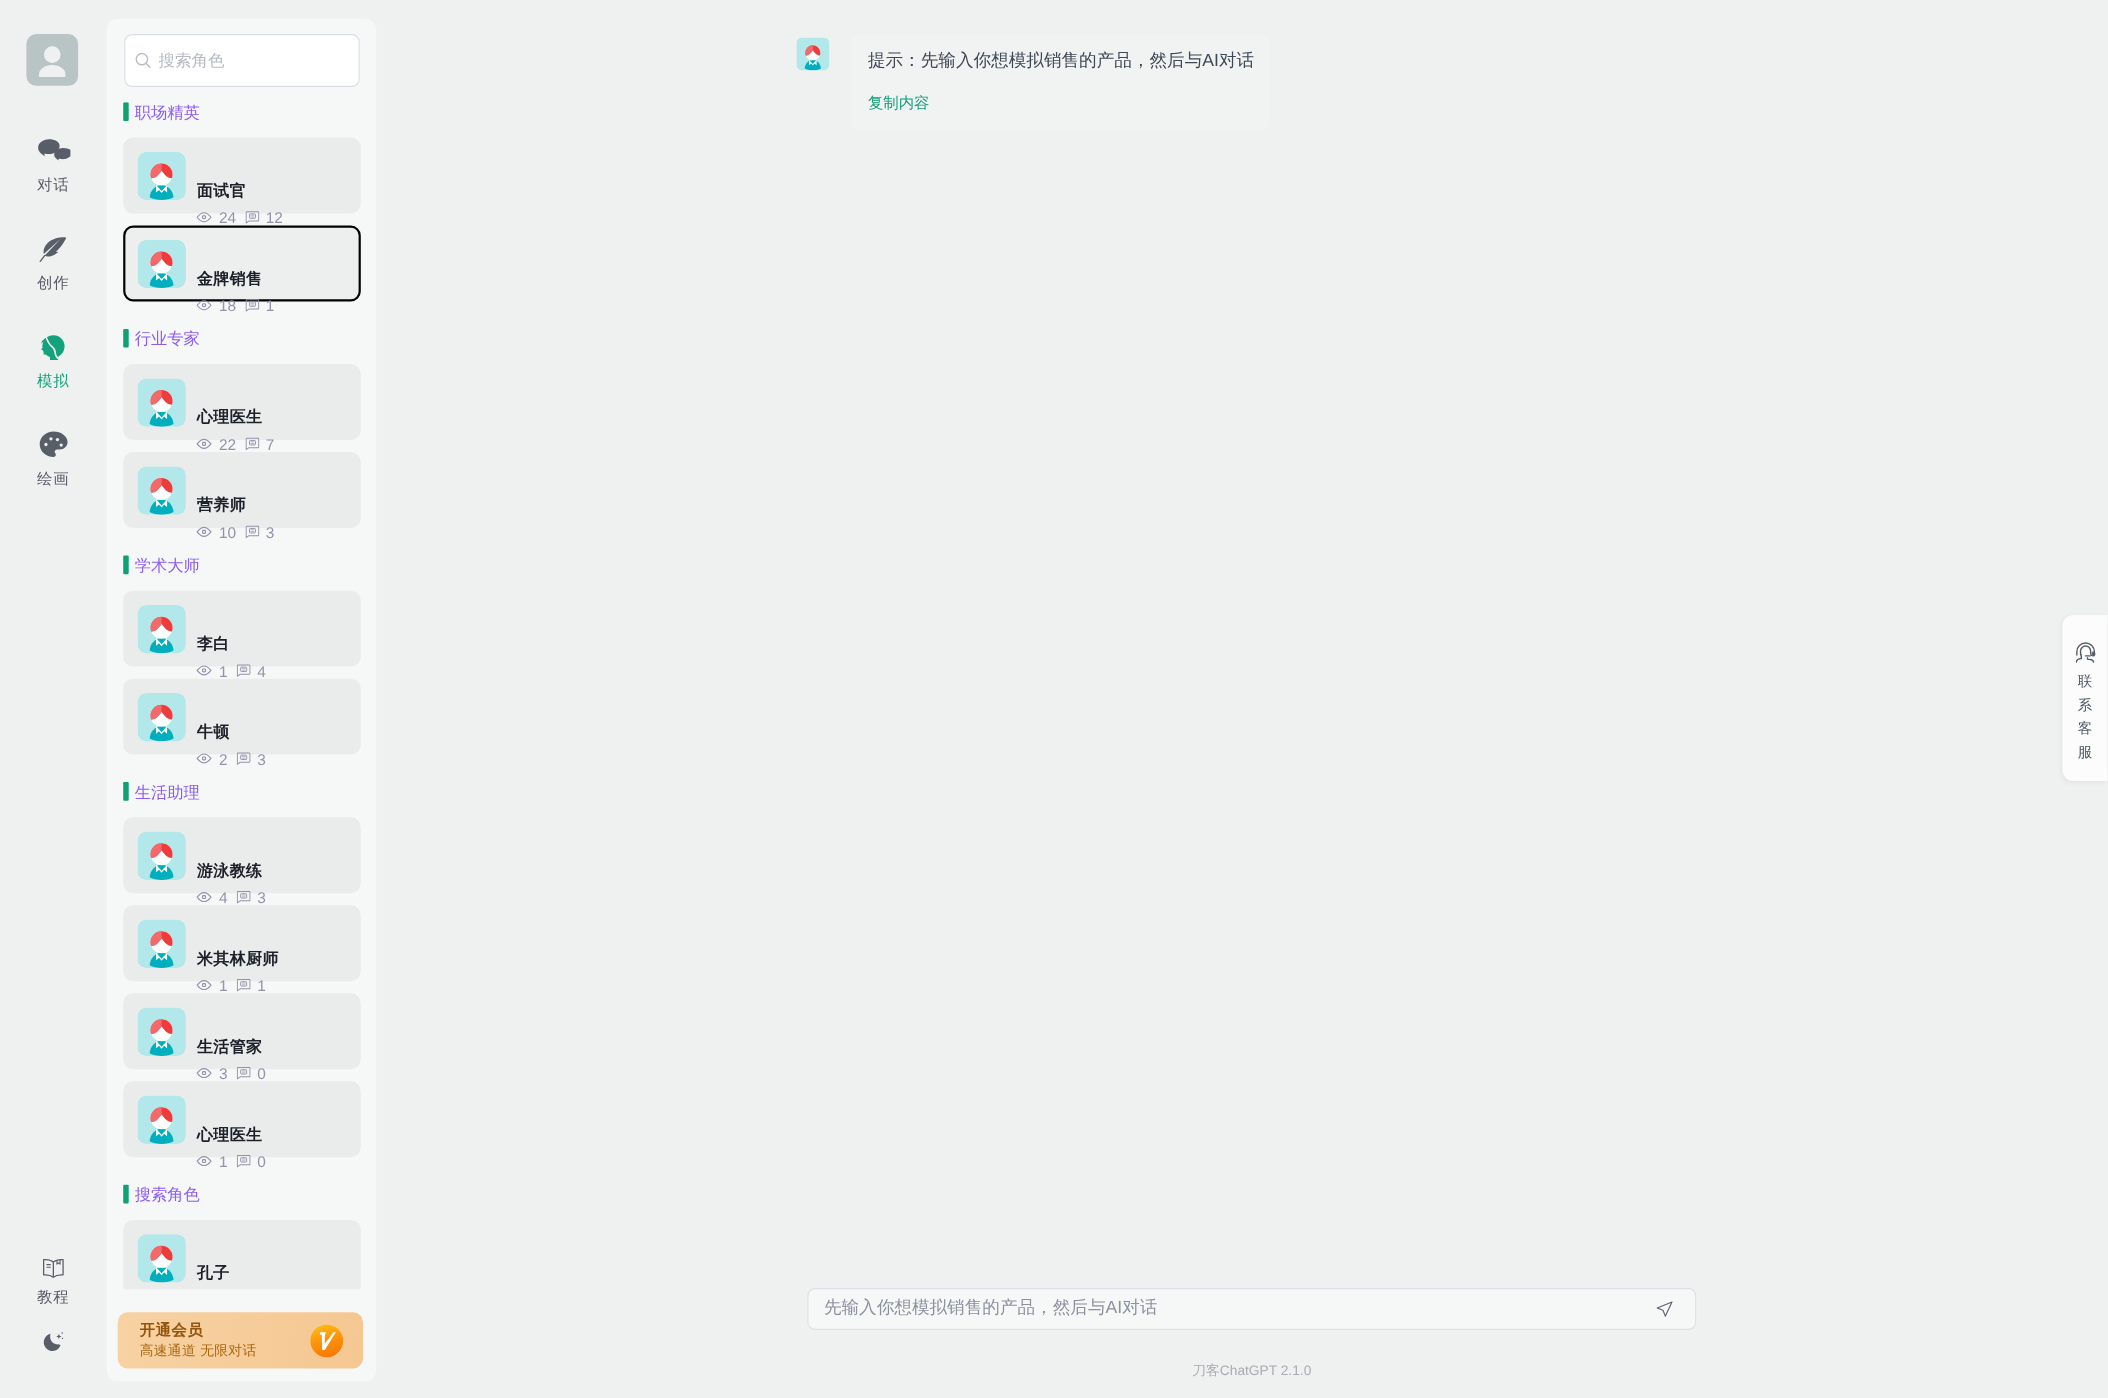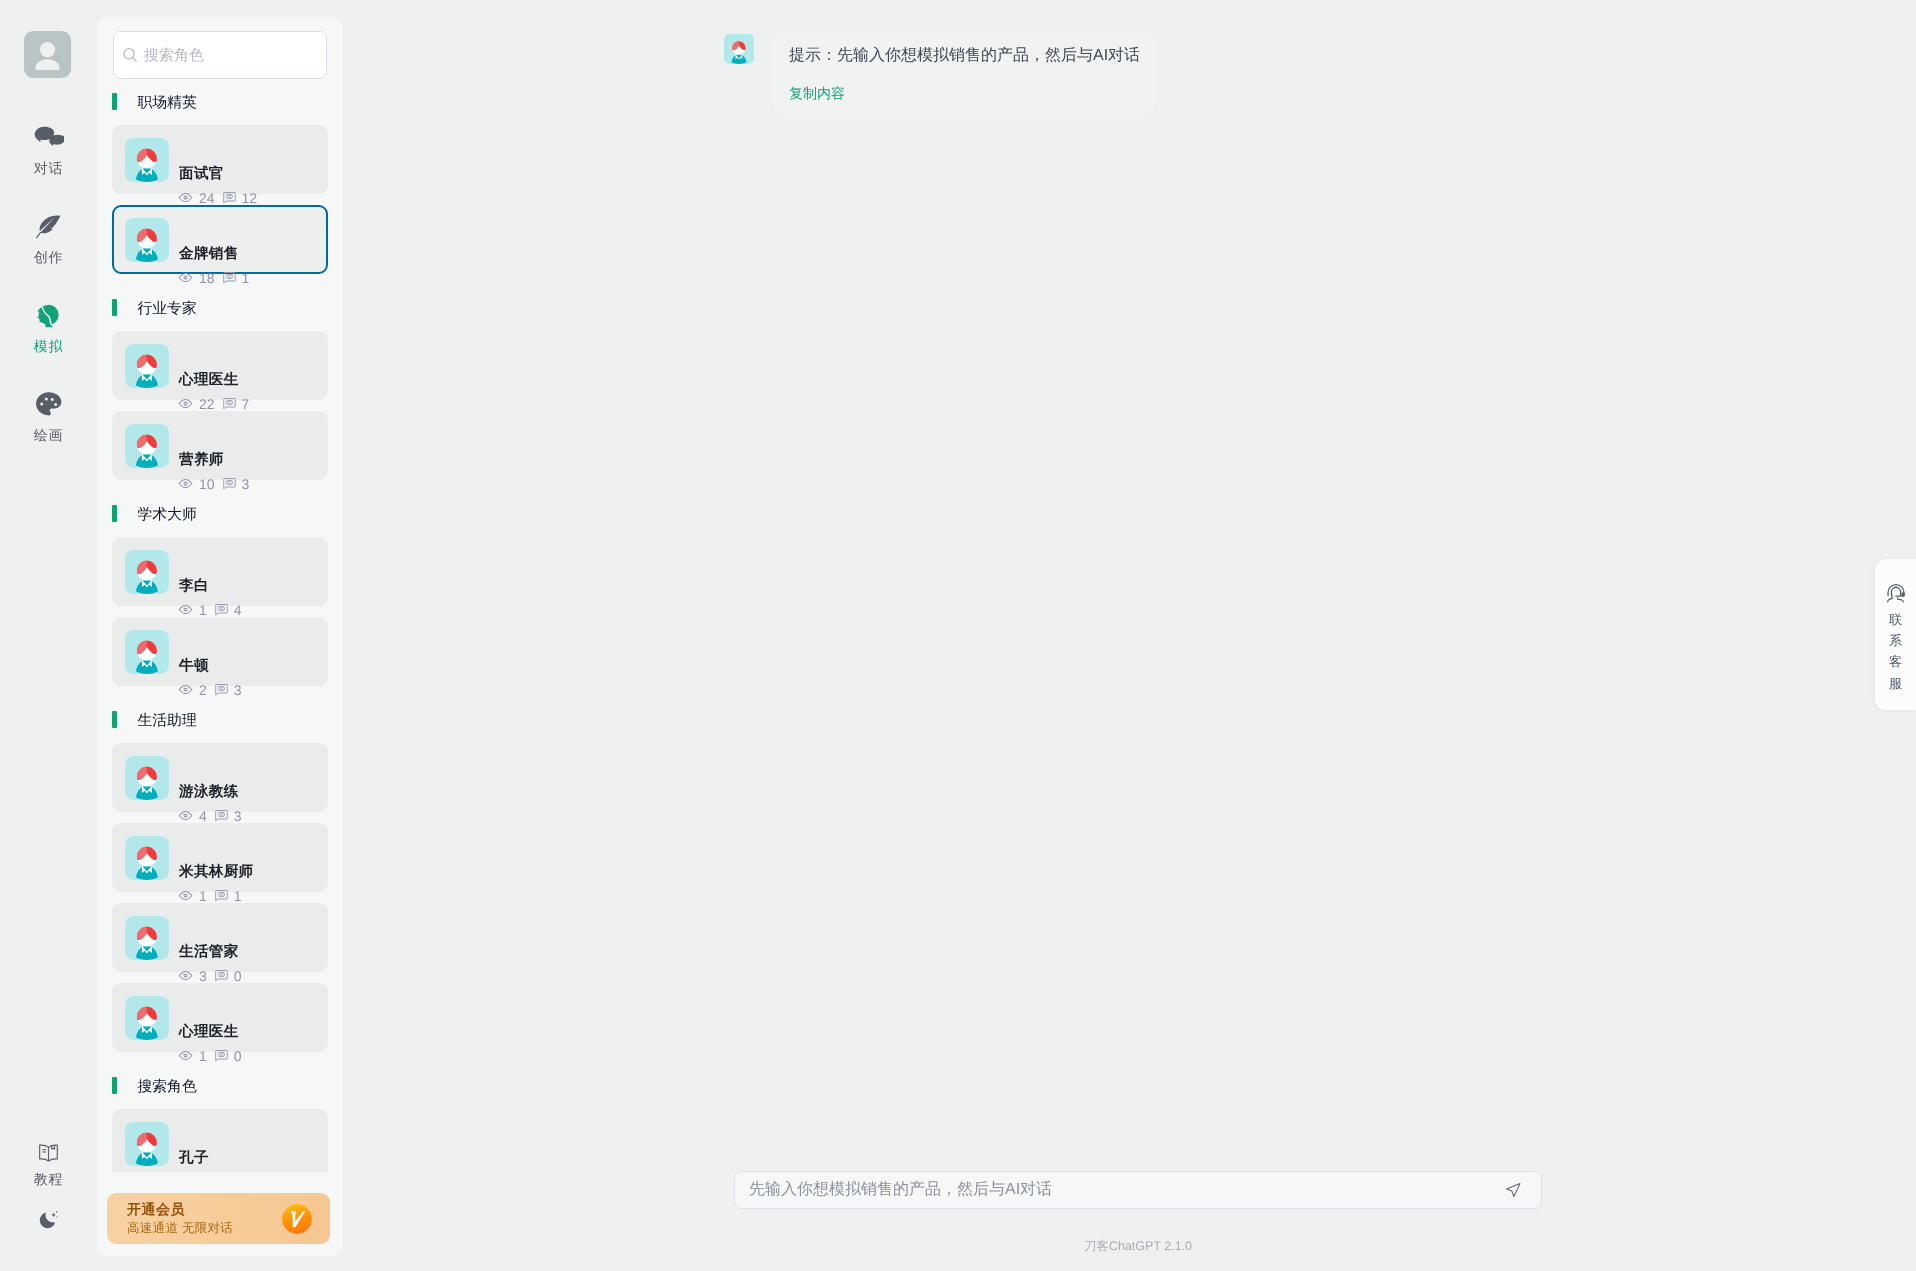--- a/index.html
+++ b/index.html
@@ -31,26 +31,26 @@
      background:#f6f7f7; border-radius:10px; }
   .search-wrap { position:absolute; left:16px; top:14px; width:214px; height:48px;
      background:#ffffff; border:1px solid #dbdee6; border-radius:7px;
      display:flex; align-items:center; padding:0 8px; cursor:text; }
   .search-ph { font-size:15px; color:#b6bac5; margin-left:6px; line-height:1; padding-top:1px; }
 
   .list { position:absolute; left:0; top:76px; width:246px; height:1079px; overflow:hidden; padding:0 15px; }
   .sec { display:flex; align-items:center; height:17px; margin:25px 0 15px 0; }
   .sec:first-child { margin-top:0; }
   .sec-bar { width:4.5px; height:16.5px; background:#0fa073; border-radius:1px; flex:0 0 4.5px; }
-  .sec-t { font-size:14.8px; color:#0f172a; margin-left:21px; line-height:1; padding-top:3px; }
+  .sec-t { font-size:14.8px; color:#8b5cf6; margin-left:6px; line-height:1; padding-top:3px; }
 
   
   .card { position:relative; height:69px; background:#eaecec; border-radius:9px;
      display:flex; align-items:center; padding-left:13px; margin-bottom:11px; cursor:pointer; }
-  .card.sel { border:2px solid #0369a1; background:#edefee; padding-left:11px; }
+  .card.sel { border:2px solid #000000; background:#edefee; padding-left:11px; }
   .av { width:44px; height:44px; border-radius:8px; flex:0 0 44px; display:block; }
   .cinfo { margin-left:10px; padding-top:9px; }
   .cname { font-size:14.6px; font-weight:700; color:#1d2129; letter-spacing:.3px; line-height:1;margin-top:44px; }
   .cmeta { display:flex; align-items:center; margin-top:9px; margin-left:-1px; }
   .cmeta .mi { display:flex; align-items:center; margin-right:8px; }
   .cmeta .mi .mv { margin-left:6px; font-size:14px; color:#9094ab; line-height:1; }
 
   .vip { position:absolute; left:10px; bottom:12px; width:223px; height:51px;
      background:linear-gradient(100deg,#f7d2a3 0%,#f5c791 100%); border-radius:9px;
      display:flex; align-items:center; padding:0 18px 0 20px; cursor:pointer; }

